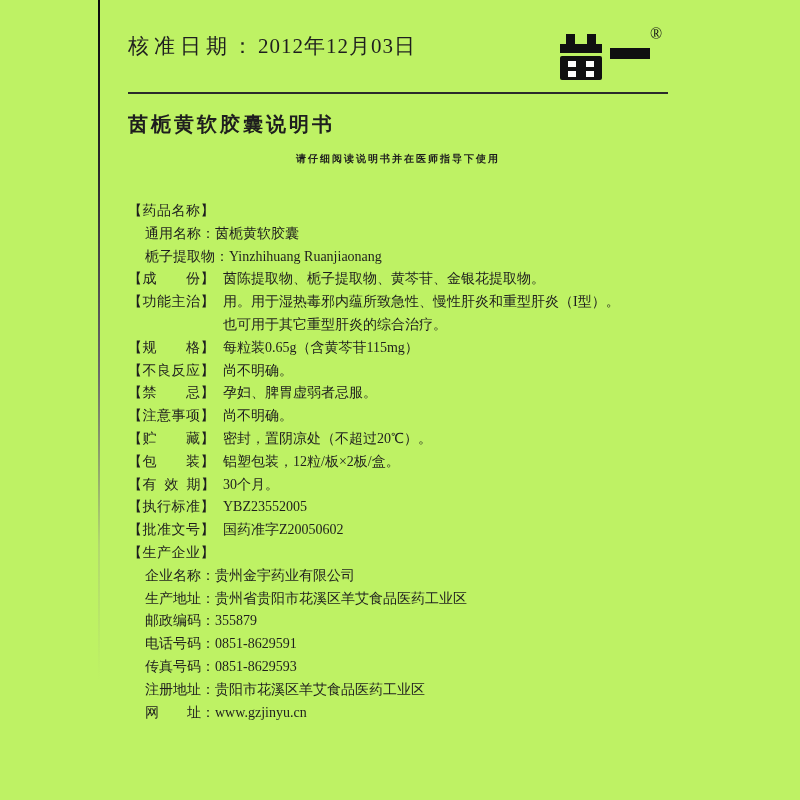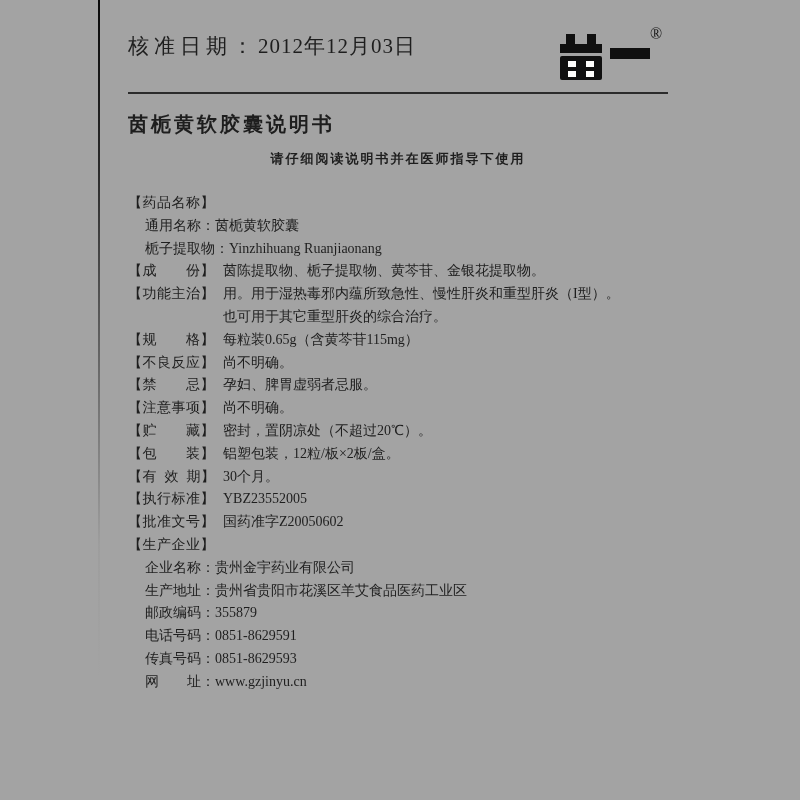--- a/index.html
+++ b/index.html
@@ -6,21 +6,21 @@
   body {
     width: 800px; height: 800px;
     background: #ffffff;
     font-family: "Liberation Serif", serif;
     color: #1e1e1e;
     overflow: hidden;
   }
   .page {
     position: relative;
     width: 800px; height: 800px;
-    background: #a3a3a3;
+    background: #bef264;
   }
   
   .scan-edge {
     position: absolute;
     left: 98px; top: 0;
     width: 2px; height: 680px;
     background: linear-gradient(#0a0a0a 0%, #2a2a2a 25%, #6a6a6a 55%, rgba(140,140,140,0.25) 80%, rgba(160,160,160,0) 100%);
   }
   .content {
     position: absolute;
@@ -62,28 +62,28 @@
     text-align: left;
     font-size: 20px;
     font-weight: bold;
     letter-spacing: 3px;
     margin-top: 17px;
     line-height: 26px;
   }
   .notice {
     text-align: center;
     font-family: "Liberation Sans", sans-serif;
-    font-size: 13px;
+    font-size: 10px;
     font-weight: bold;
     letter-spacing: 2px;
     margin-top: 13px;
     line-height: 18px;
   }
   
-  .doc-body { margin-top: 24px; font-size: 14px; }
+  .doc-body { margin-top: 32px; font-size: 14px; }
   .row { display: flex; line-height: 22.8px; white-space: nowrap; }
   .row .lbl { flex: 0 0 88px; letter-spacing: 0.5px; }
   .row .val { margin-left: 7px; }
   .row .val div { white-space: nowrap; }
   .sub { margin-left: 17px; line-height: 22.8px; white-space: nowrap; }
 </style>
 </head>
 <body>
 
 <div class="page">
@@ -186,17 +186,18 @@
       </div>
 
       <div class="row">
         <span class="lbl">【生产企业】</span>
       </div>
       <div class="sub">企业名称：贵州金宇药业有限公司</div>
       <div class="sub">生产地址：贵州省贵阳市花溪区羊艾食品医药工业区</div>
       <div class="sub">邮政编码：355879</div>
       <div class="sub">电话号码：0851-8629591</div>
       <div class="sub">传真号码：0851-8629593</div>
+      <div class="sub">注册地址：贵阳市花溪区羊艾食品医药工业区</div>
       <div class="sub">网　　址：www.gzjinyu.cn</div>
 
     </div>
   </div>
 </div>
 
 </body></html>

